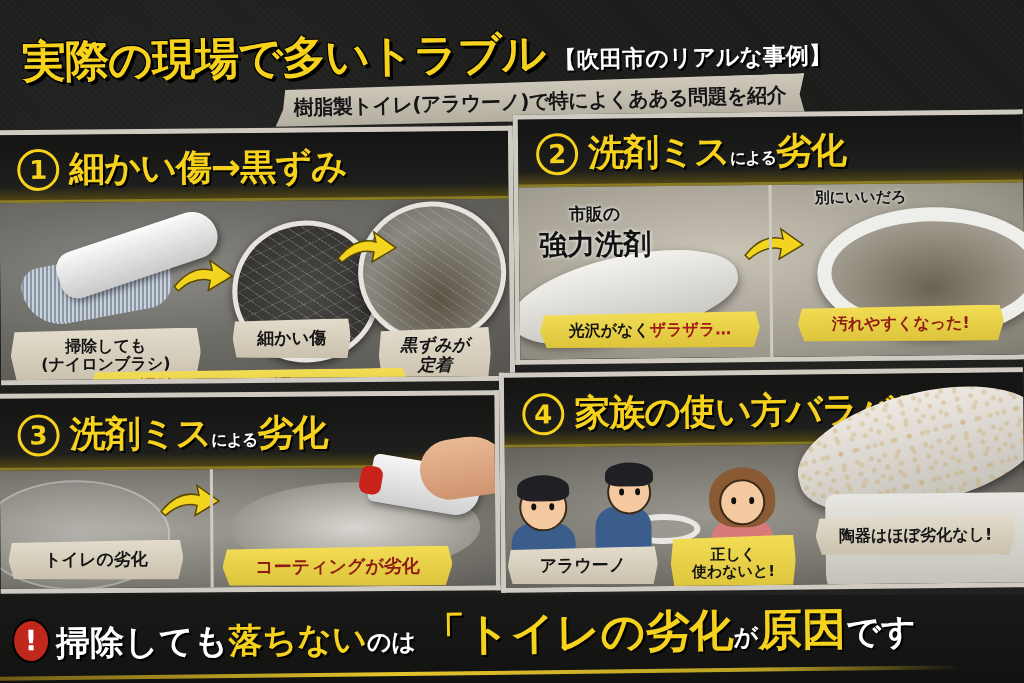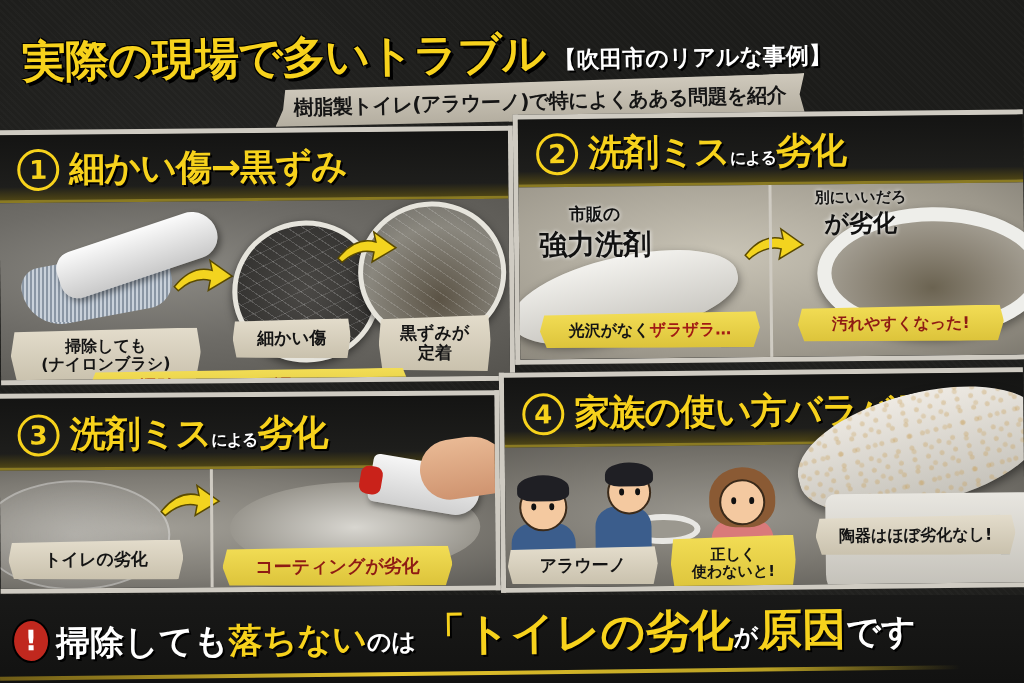--- a/index.html
+++ b/index.html
@@ -206,21 +206,21 @@
       <div class="circle-view stained" style="left:358px; top:2px; width:148px; height:142px;"></div>
       <svg class="arrow" style="left:336px; top:28px;" viewBox="0 0 62 40">
           <path d="M2 30 Q20 8 40 14 L38 4 L60 20 L36 34 L38 24 Q22 20 6 34 Z" fill="#f3d41f" stroke="#5a4a00" stroke-width="1.5"></path>
         </svg>
 
       <div class="tape" style="left:10px; top:126px; width:190px; height:54px; font-size:16px; white-space:pre-line;"><span>掃除しても
 (ナイロンブラシ)</span></div>
       <div class="tape" style="left:232px; top:118px; width:118px; height:40px; font-size:17px;">
           <span>細かい傷</span>
         </div>
-      <div class="tape" style="left:378px; top:116px; width:112px; height:56px; font-size:17px; white-space:pre-line;"><span>黒ずみが
+      <div class="tape" style="left:378px; top:128px; width:112px; height:56px; font-size:17px; white-space:pre-line;font-style:italic;"><span>黒ずみが
 定着</span></div>
       <div class="tape yellow" style="left:88px; top:168px; width:320px; height:36px; font-size:19px;">
           <span>掃除してるのに汚くなる!</span>
         </div>
     </div>
   </div>
 
   <div class="panel" style="left:514px; top:112px; width:510px; height:250px; transform: rotate(-0.6deg); border-right:none;">
     <div class="head">
       <div class="head-inner">
@@ -236,21 +236,20 @@
         <div style="font-size:17px;">市販の</div>
         <div style="font-size:28px;">強力洗剤</div>
       </div>
       <svg class="arrow" style="left:215px; top:40px; width:80px;" viewBox="0 0 62 40">
           <path d="M2 30 Q20 8 40 14 L38 4 L60 20 L36 34 L38 24 Q22 20 6 34 Z" fill="#f3d41f" stroke="#5a4a00" stroke-width="1.5"></path>
         </svg>
       <div style="position:absolute; left:250px; top:0; width:3px; height:190px; background:#cfcbc2;"></div>
       <div class="toilet-bowl" style="left:298px; top:24px; width:230px; height:130px;"></div>
       <div style="position:absolute; left:296px; top:4px; text-align:center; color:#111; font-weight:bold; text-shadow: 0 0 4px #fff;">
         <div style="font-size:15px;">別にいいだろ</div>
-        <div style="font-size:24px;">が劣化</div>
       </div>
       <div class="tape yellow" style="left:20px; top:126px; width:220px; height:36px; font-size:16px; color:#141414;">
         <span>光沢がなく</span>
           <span class="red">ザラザラ…</span>
       </div>
       <div class="tape yellow" style="left:278px; top:122px; width:206px; height:36px; font-size:16px;">
         <span>汚れやすくなった!</span>
       </div>
     </div>
   </div>

